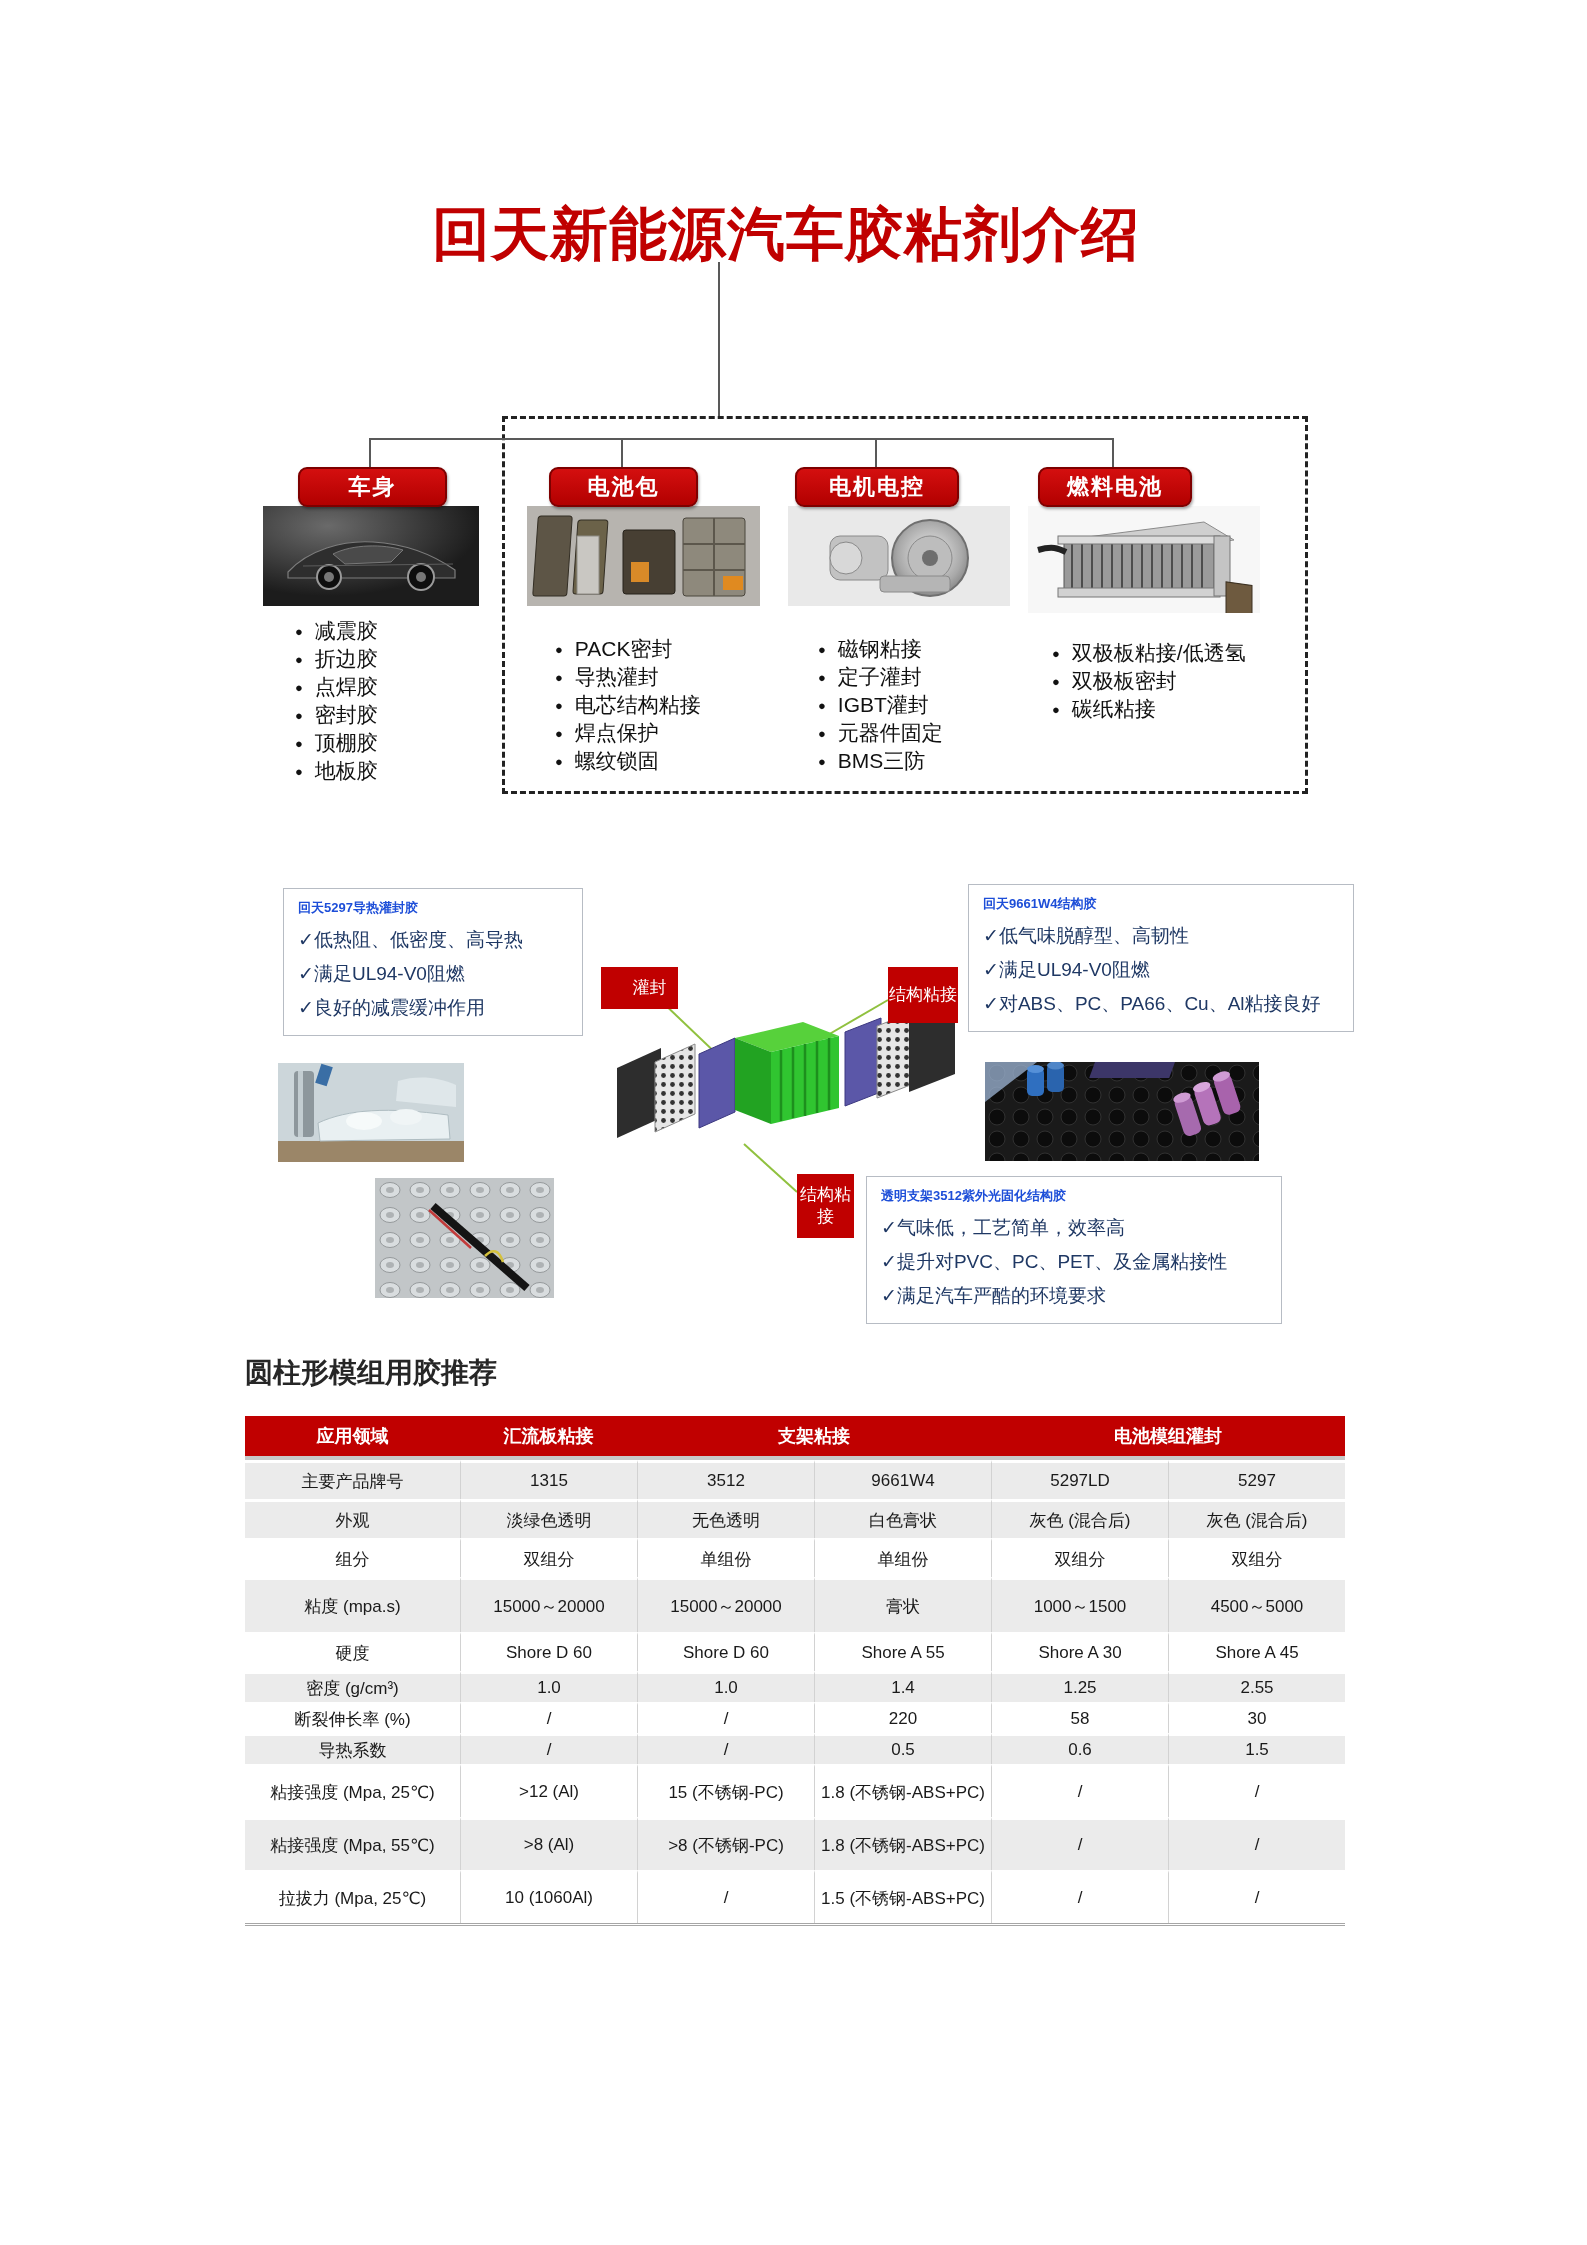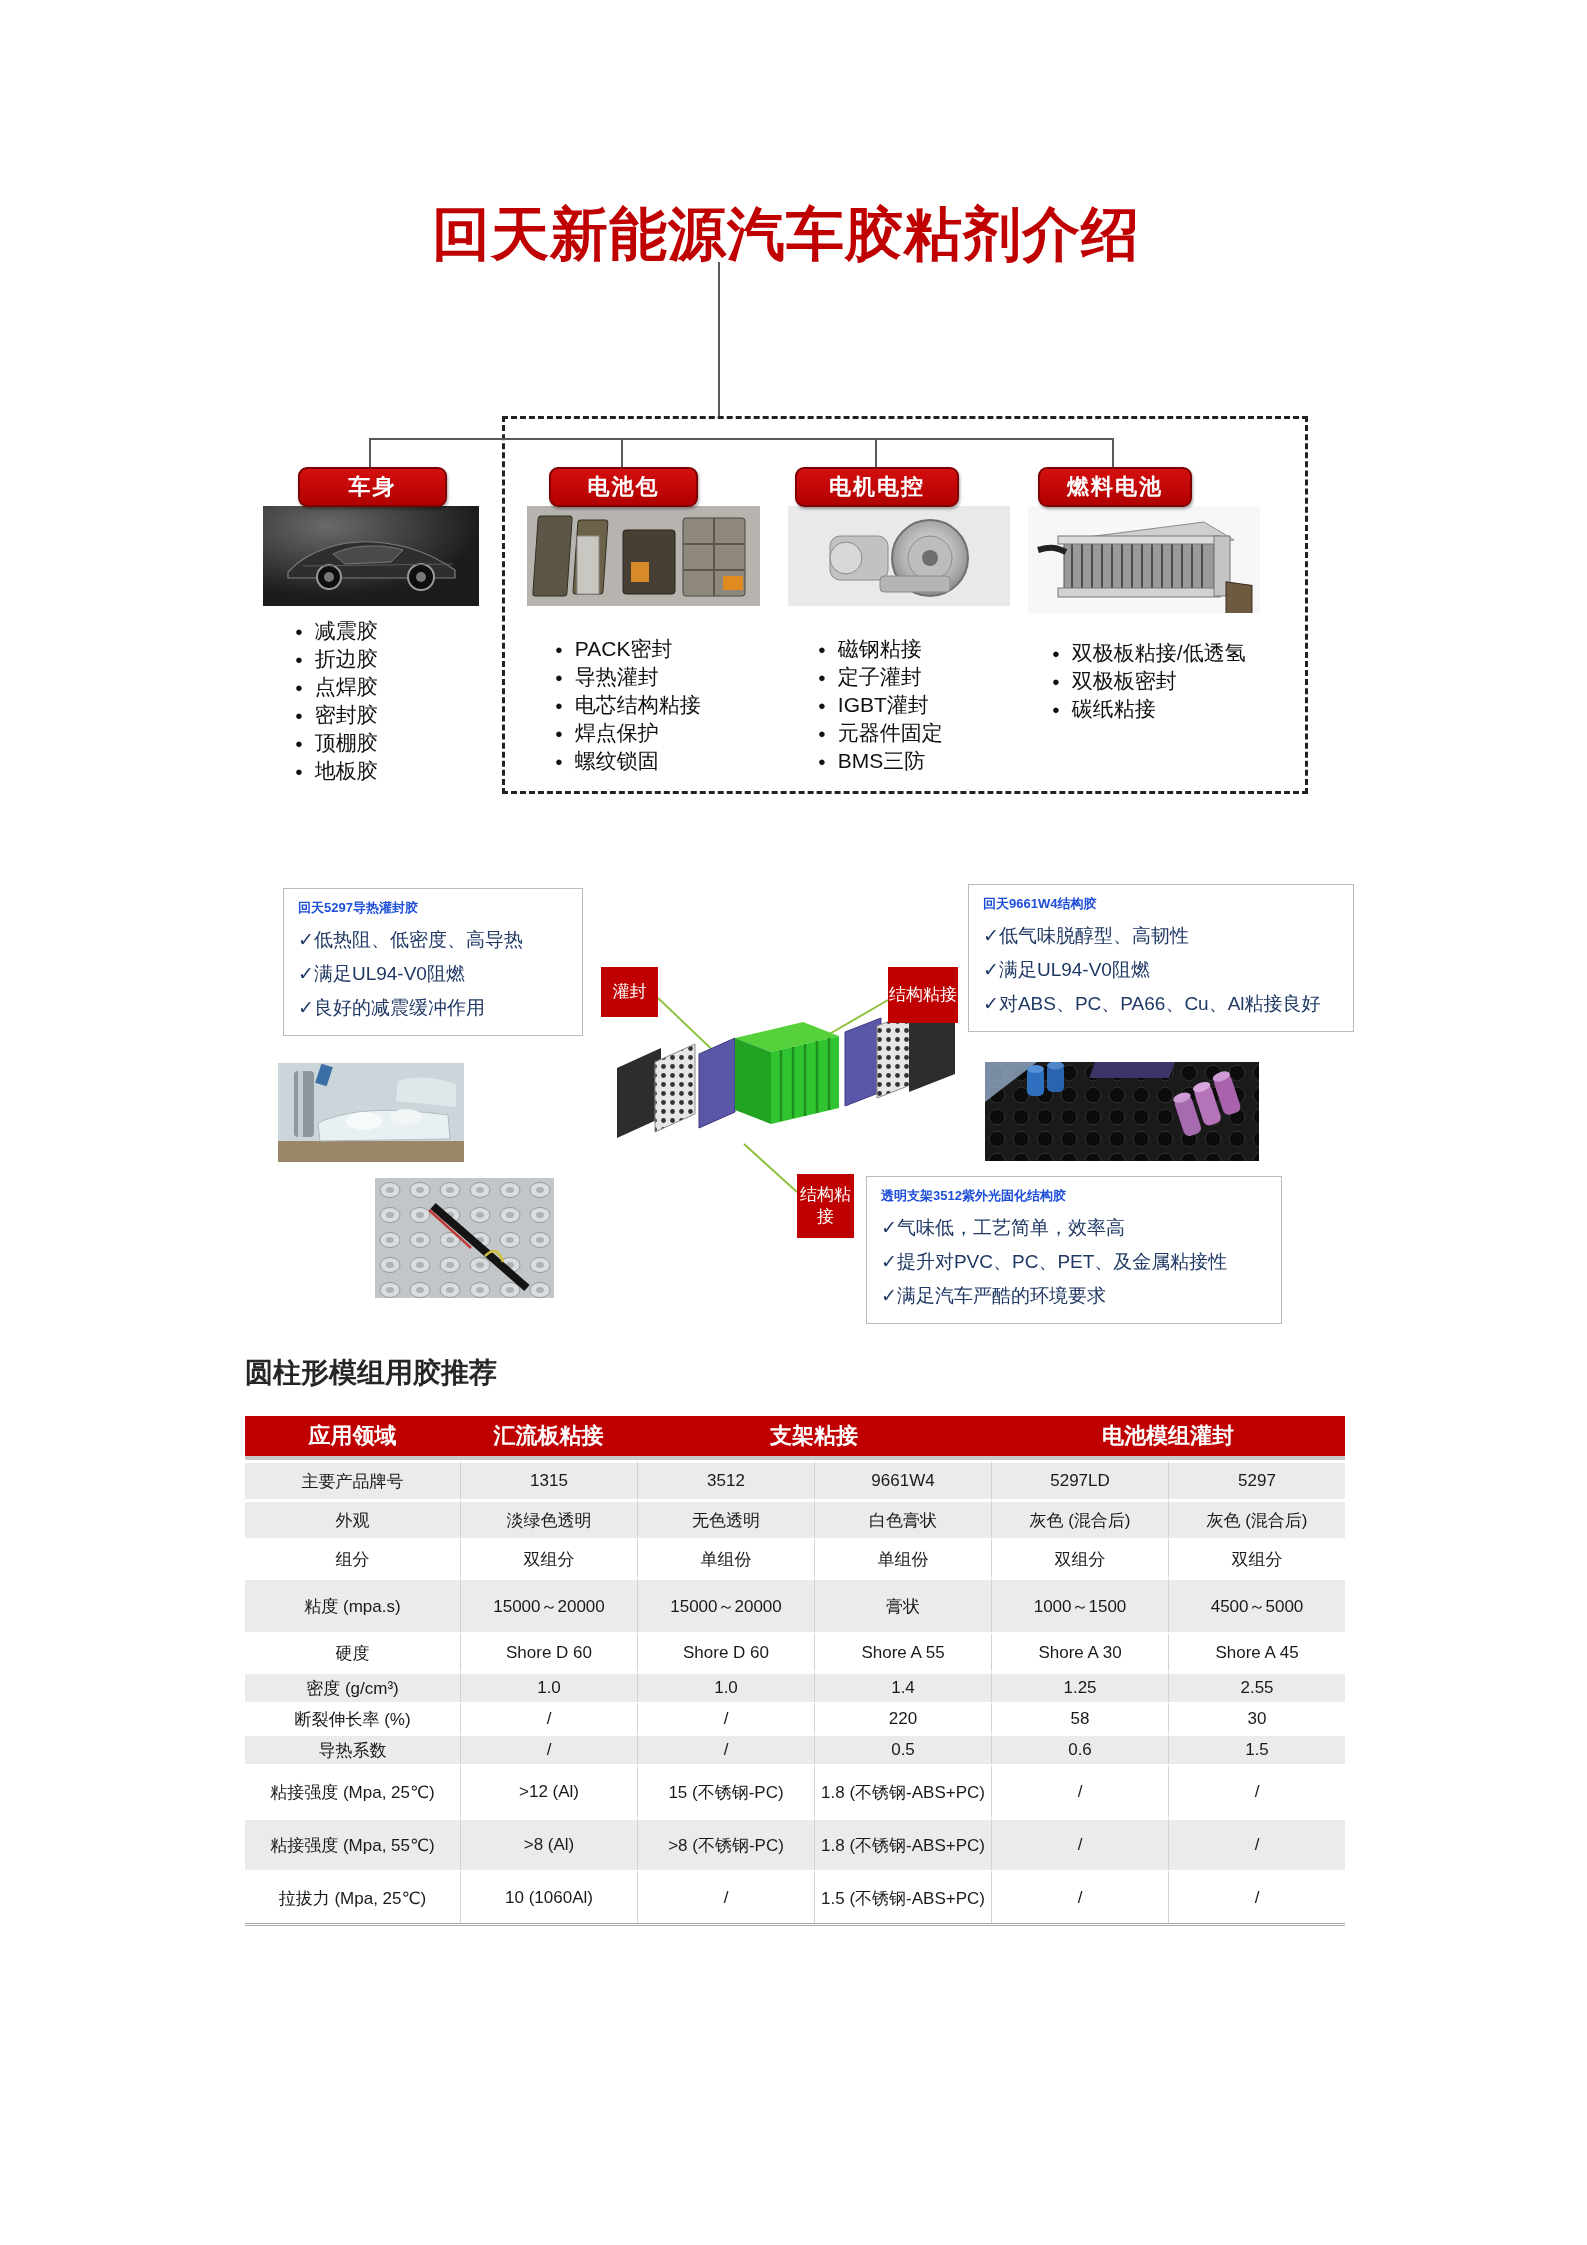--- a/index.html
+++ b/index.html
@@ -30,21 +30,21 @@
   .tag{position:absolute;background:#C00000;color:#fff;display:flex;align-items:center;
        justify-content:center;text-align:center;font-size:17px;line-height:22px;z-index:4;}
   .photo{position:absolute;z-index:2;}
   .photo svg{display:block;width:100%;height:100%;}
   .lines-overlay{position:absolute;left:560px;top:940px;width:740px;height:340px;z-index:1;}
   
   .tbl-title{position:absolute;left:245px;top:1354px;font-size:28px;font-weight:600;color:#262626;}
   table.spec{position:absolute;left:245px;top:1416px;border-collapse:separate;border-spacing:0;
              table-layout:fixed;width:1100px;font-size:17px;color:#1a1a1a;
              border-bottom:3px double #a6a6a6;}
-  table.spec th{background:#C00000;color:#fff;font-size:22px;font-weight:bold;height:38px;
+  table.spec th{background:#C00000;color:#fff;font-size:18px;font-weight:bold;height:38px;
                 border-bottom:4px solid #c8c8c8;}
   table.spec td{text-align:center;vertical-align:middle;white-space:nowrap;overflow:visible;}
   table.spec td+td{border-left:1px solid #d2d2d2;}
   table.spec tr{border:0;}
   tr.gray td{background:#EBEBEB;}
   tr.white td{background:#fff;}
   tr.gap td{border-top:3px solid #fff;}
   tr.h34 td{height:34px;} tr.h50 td{height:50px;} tr.h26 td{height:26px;} tr.h48 td{height:48px;}
   td.rlabel{font-size:17px;}
 </style>
@@ -176,21 +176,21 @@
     <div class="c-item">✓对ABS、PC、PA66、Cu、Al粘接良好</div>
   </div>
 
   <div class="callout" style="left:866px;top:1176px;width:386px;">
     <div class="c-title">透明支架3512紫外光固化结构胶</div>
     <div class="c-item">✓气味低，工艺简单，效率高</div>
     <div class="c-item">✓提升对PVC、PC、PET、及金属粘接性</div>
     <div class="c-item">✓满足汽车严酷的环境要求</div>
   </div>
 
-  <div class="tag" style="left:601px;top:967px;width:57px;height:50px;">灌封</div>
+  <div class="tag" style="left:601px;top:967px;width:57px;height:42px;padding-left:20px;">灌封</div>
   <div class="tag" style="left:888px;top:967px;width:70px;height:56px;">结构粘接</div>
   <div class="tag" style="left:797px;top:1174px;width:57px;height:64px;">结构粘接</div>
 
   <svg class="lines-overlay" viewBox="0 0 740 340">
     <line x1="98" y1="58" x2="208" y2="163" stroke="#90C13F" stroke-width="2"></line>
     <line x1="328" y1="60" x2="254" y2="103" stroke="#90C13F" stroke-width="2"></line>
     <line x1="184" y1="204" x2="237" y2="252" stroke="#90C13F" stroke-width="2"></line>
   </svg>
 
   <div class="photo" style="left:278px;top:1063px;width:186px;height:99px;">

